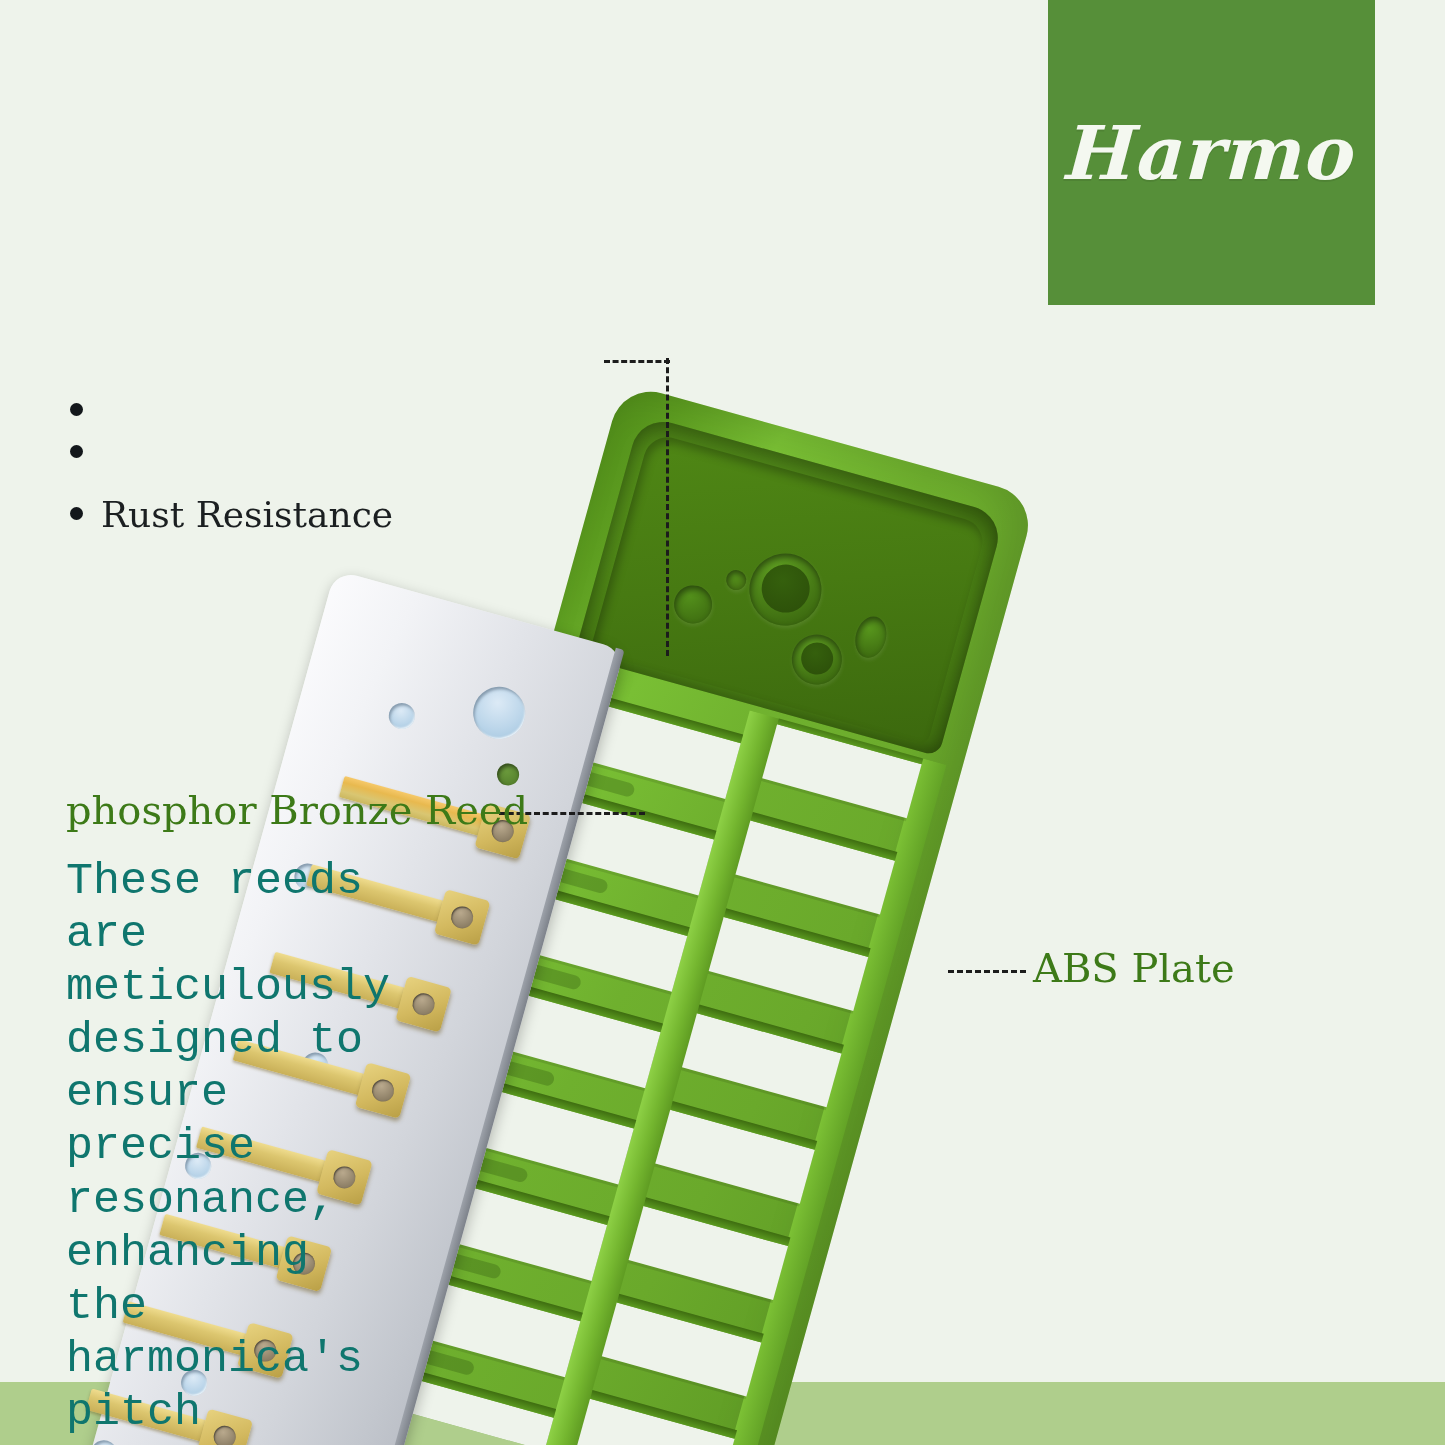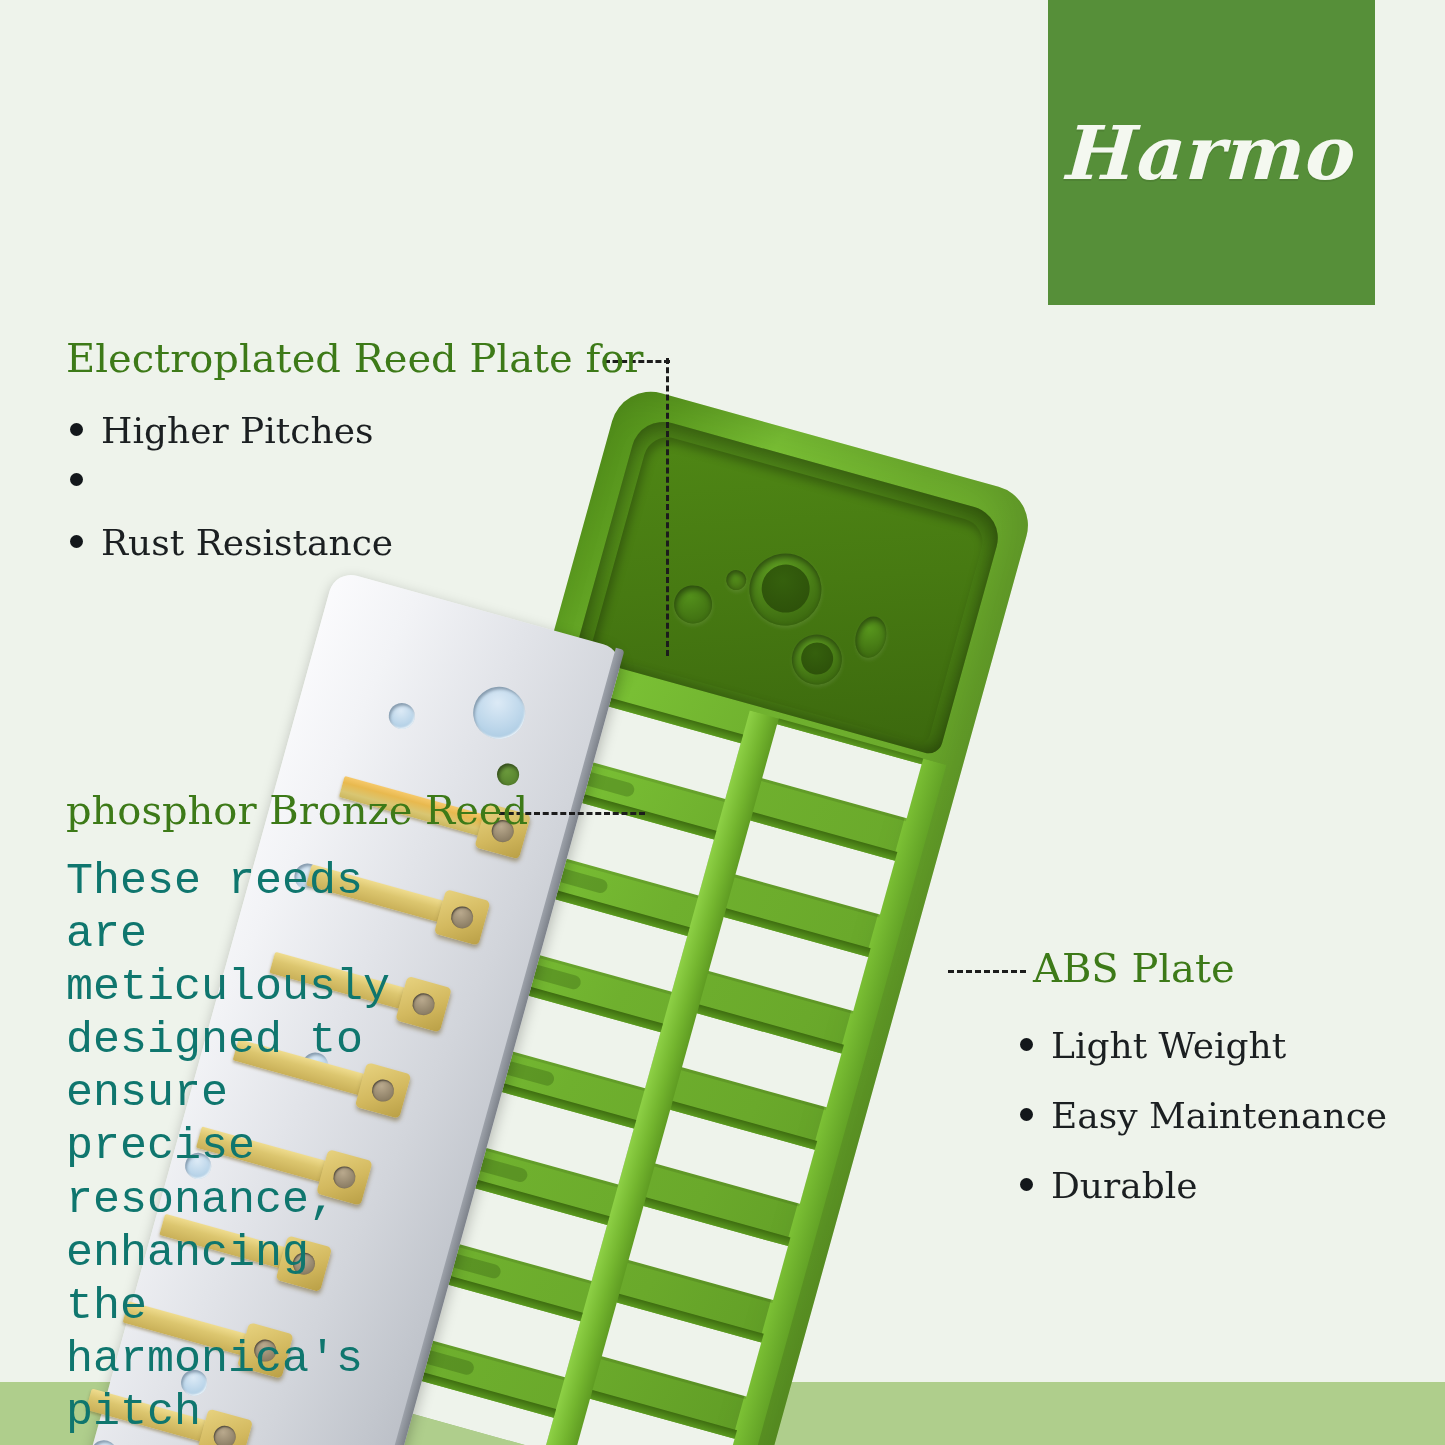--- a/index.html
+++ b/index.html
@@ -353,50 +353,34 @@
 
   <div class="brand-logo">
     <span class="brand-logo-text">Harmo</span>
   </div>
 
   <div class="dash-h" id="dash-reed-h"></div>
   <div class="dash-v" id="dash-reed-v"></div>
   <div class="dash-h" id="dash-bronze-h"></div>
   <div class="dash-h" id="dash-abs-h"></div>
 
-  <div class="callout-heading" id="cal-reedplate">Electroplated Reed Plate for</div>
 
   <ul class="bullets" id="bul-reedplate">
     <li>
       <span class="dot"></span>
-      <span>Higher Pitches</span>
     </li>
     <li>
       <span class="dot"></span>
     </li>
     <li>
       <span class="dot"></span>
       <span>Rust Resistance</span>
     </li>
   </ul>
 
   <div class="callout-heading" id="cal-bronze">phosphor Bronze Reed</div>
 
   <div class="body-copy">These reeds are meticulously designed to ensure precise resonance, enhancing the harmonica's pitch accuracy</div>
 
   <div class="callout-heading" id="cal-abs">ABS Plate</div>
 
-  <ul class="bullets" id="bul-abs">
-    <li>
-      <span class="dot"></span>
-      <span>Light Weight</span>
-    </li>
-    <li>
-      <span class="dot"></span>
-      <span>Easy Maintenance</span>
-    </li>
-    <li>
-      <span class="dot"></span>
-      <span>Durable</span>
-    </li>
-  </ul>
 
 </div>
 
 </body></html>

